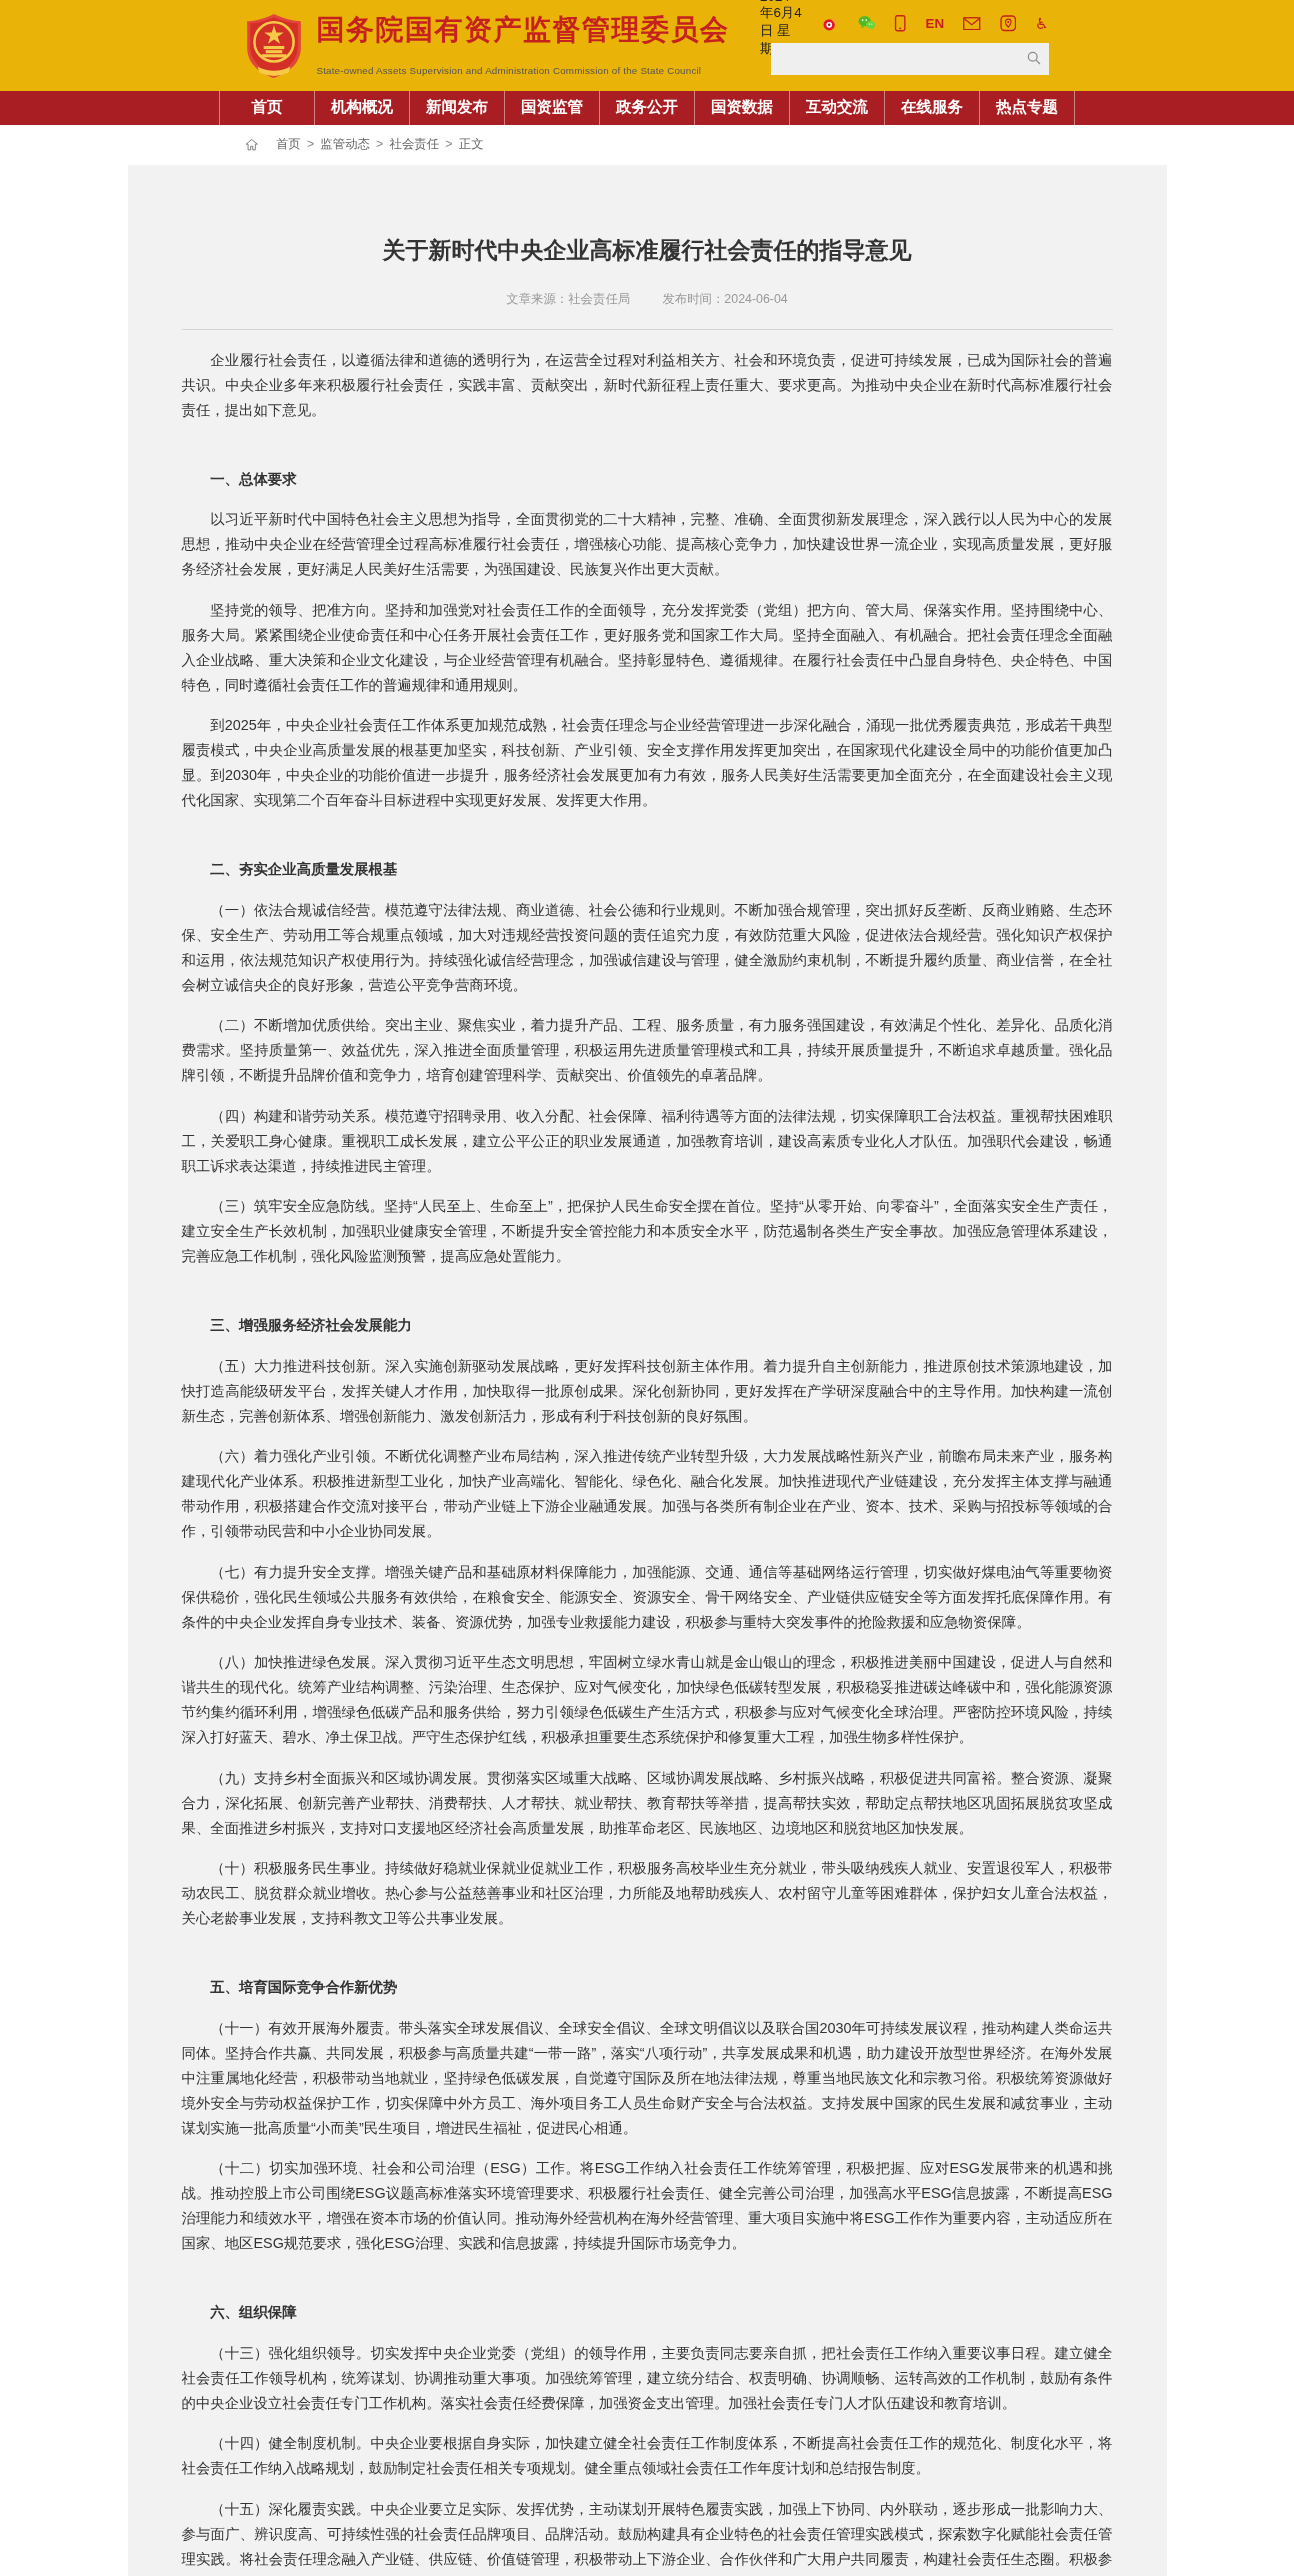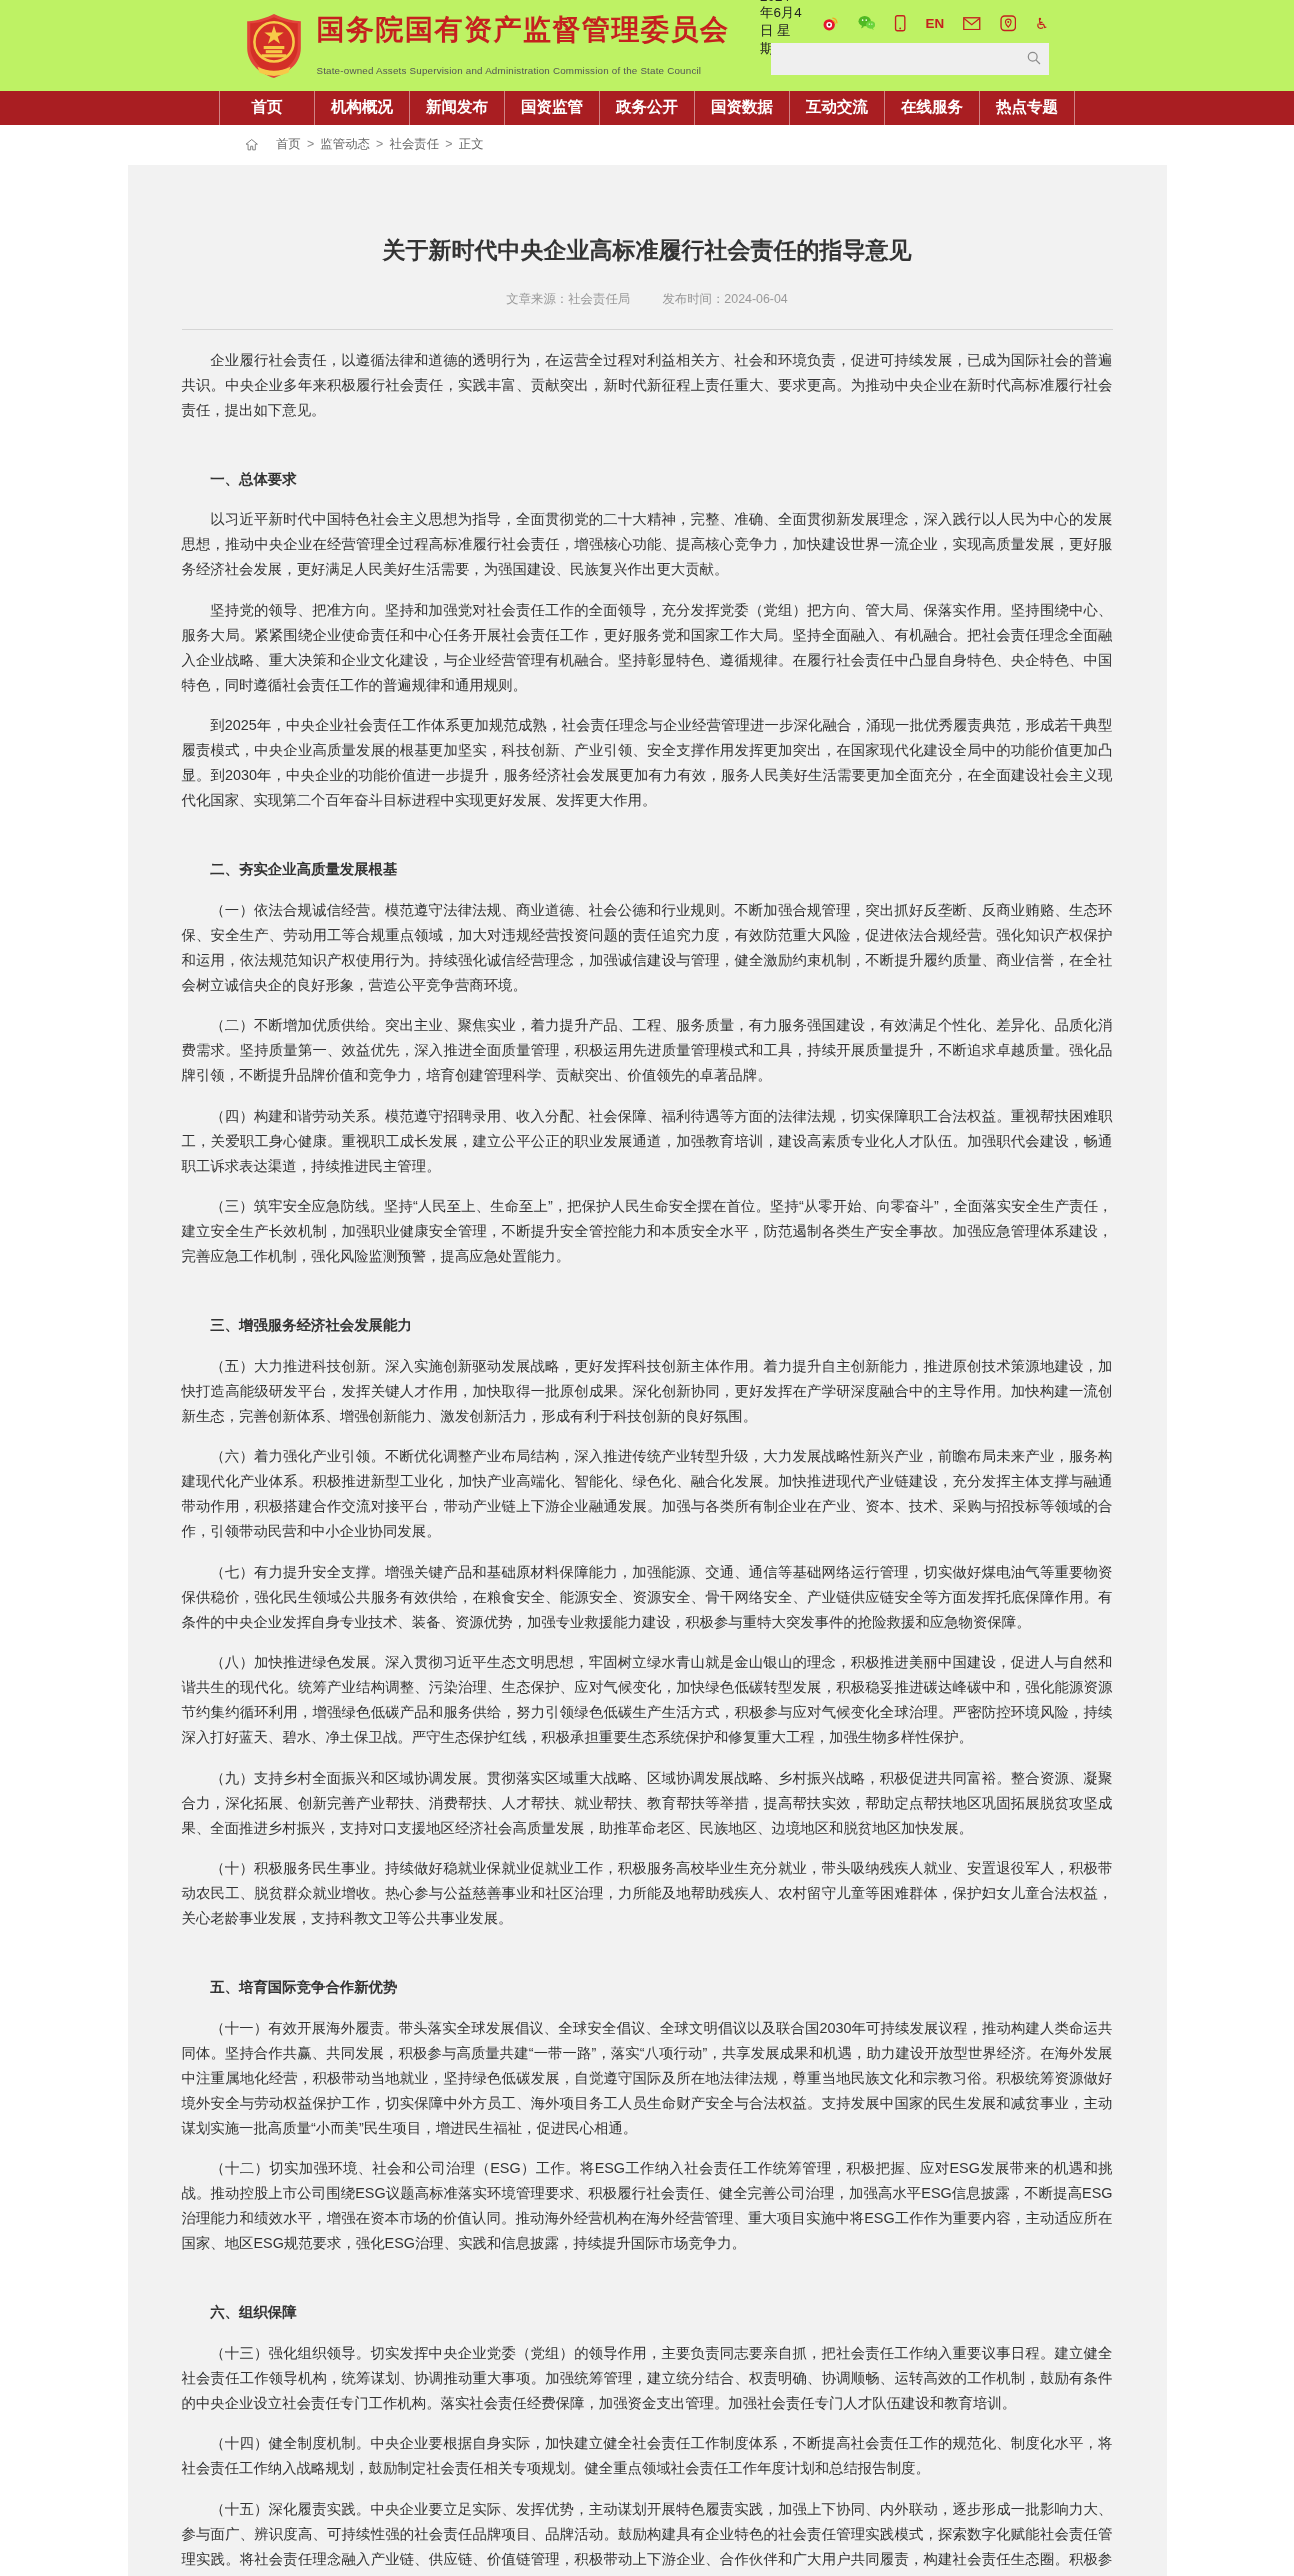--- a/index.html
+++ b/index.html
@@ -1,20 +1,20 @@
 <!DOCTYPE html>
 <html style="font-size:8.2px"><head>
 <meta charset="utf-8">
 <style>
   html,body{margin:0;padding:0;background:#fff;}
   body{width:1294px;font-family:"Liberation Sans","DejaVu Sans",sans-serif;color:#333;overflow-x:hidden;}
   a{text-decoration:none;color:inherit;}
 
   
-  .topbar{background:#bef264;padding:13.4px 0 9.3px;}
+  .topbar{background:#eab308;padding:13.4px 0 9.3px;}
   .topbar-inner{width:804px;margin:0 auto;display:flex;justify-content:space-between;}
   .logo{display:flex;gap:13.4px;align-items:flex-start;}
   .logo-text .cn{color:#C5211F;font-size:28px;font-weight:bold;letter-spacing:1.5px;line-height:33px;}
   .logo-text .en{color:#555;font-size:9.8px;margin-top:19px;letter-spacing:0.2px;}
   .top-right{width:289px;display:flex;flex-direction:column;align-items:flex-end;}
   .date-row{display:flex;align-items:center;gap:19px;font-size:13.4px;color:#222;height:20.6px;}
   .date-row .ic{display:inline-flex;align-items:center;justify-content:center;width:17.5px;height:17.5px;}
   .lang-en{color:#C5211F;font-weight:bold;font-size:13.4px;}
   .a11y{color:#C5211F;font-size:15.5px;line-height:15.5px;}
   .search-box{margin-top:9.3px;width:278px;height:32px;background:#EFEFEF;display:flex;align-items:center;}

